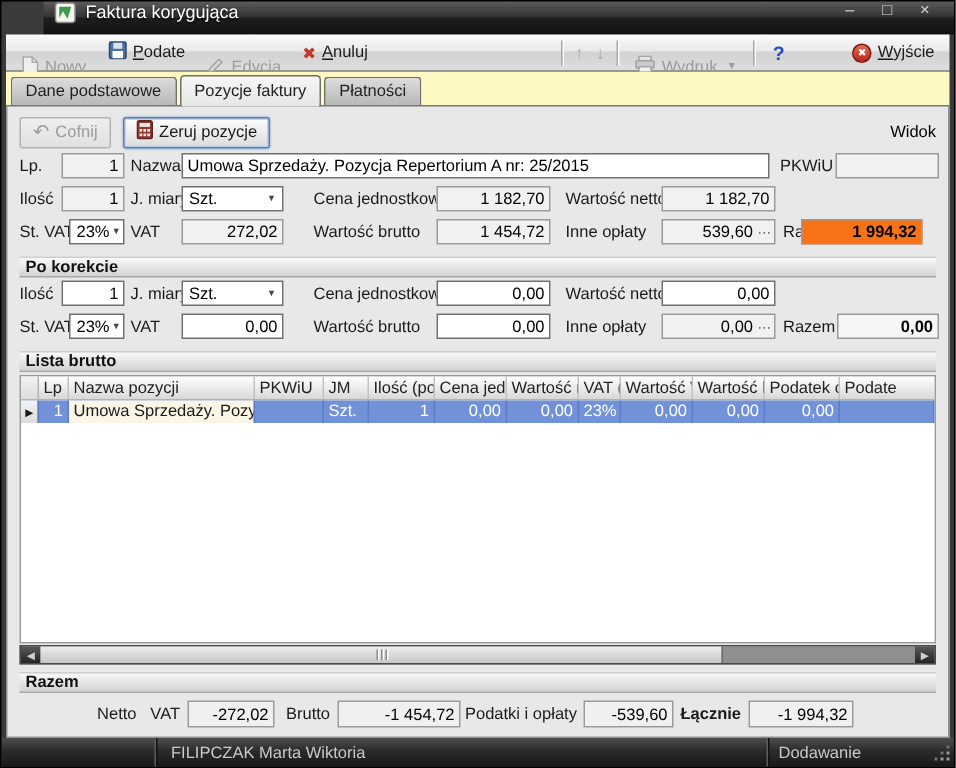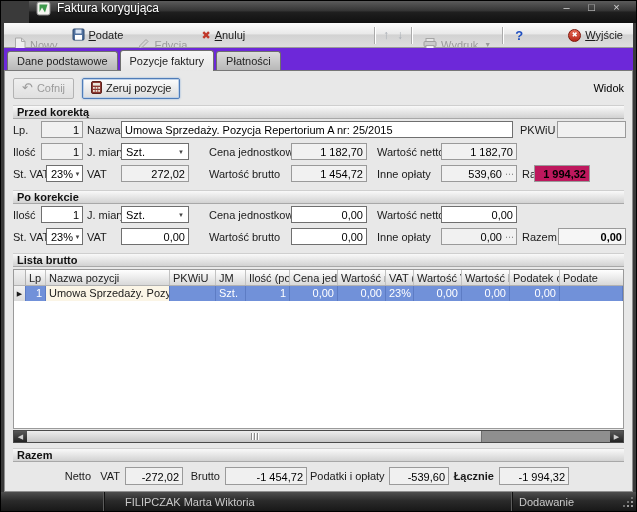--- a/index.html
+++ b/index.html
@@ -26,21 +26,21 @@
   .tbtn .glyph { font-size:11px; }
   .tsep { width:1px; height:17px; background:#aaa; box-shadow:1px 0 0 #fff; margin:0 4px; }
   .arrow-glyph { font-weight:bold; color:#a8adb4; font-size:12px; padding:0 4px; }
   .help-glyph { color:#1f4fc0; font-weight:bold; font-size:13px; padding:0 8px; }
   .exit-icon { width:13px; height:13px; border-radius:50%; background:linear-gradient(#e66a55,#b5281a);
                border:1px solid #7e150b; color:#fff; font-size:7px; display:inline-flex;
                align-items:center; justify-content:center; }
   .dd-small { font-size:7px; color:#9b9b9b; margin-left:2px; }
 
   
-  .tabstrip { height:22px; flex:0 0 22px; margin:0 3px; background:#6d28d9; display:flex;
+  .tabstrip { height:22px; flex:0 0 22px; margin:0 3px; background:#fef9c3; display:flex;
               align-items:flex-end; padding:0 0 0 3px; gap:2px; }
   .tab { height:19px; padding:3px 9px 0 9px; background:linear-gradient(#dcdcdc,#b8b8b8);
          border:1px solid #6e6e6e; border-bottom:none; border-radius:3px 3px 0 0; color:#222; }
   .tab.active { height:21px; background:linear-gradient(#f6f6f6,#e7e7e7); position:relative;
                 z-index:3; margin-bottom:-1px; padding-top:4px; }
 
   
   .content { flex:1; margin:0 3px; background:#e8e8e8; border:1px solid #8f8f8f; border-top-color:#777;
              padding:5px 8px 4px 8px; display:flex; flex-direction:column; position:relative; z-index:2; }
 
@@ -103,21 +103,21 @@
   .totrow { height:25px; flex:0 0 25px; display:flex; align-items:center; gap:3px; padding-top:2px; }
   .lbl2 { text-align:right; white-space:nowrap; color:#1a1a1a; padding-right:2px; }
   .lbl2.bold { font-weight:bold; }
   .fbox2 { height:18px; border:1px solid #9a9a9a; background:#f0f0f0; text-align:right;
            padding:3px 3px; white-space:nowrap; overflow:hidden; }
 
   
   .statusbar { height:19px; flex:0 0 19px; display:flex; align-items:center; color:#c9c9c9;
                background:linear-gradient(#4e4e4e,#2b2b2b 45%,#181818); }
   .ssep { width:1px; align-self:stretch; background:#5c5c5c; box-shadow:1px 0 0 #111; }
-  .s-user { padding-left:21px; }
+  .s-user { padding-left:10px; }
   .s-mode { width:108px; padding-left:7px; }
   .grip { width:16px; height:16px; position:relative; }
   .grip::after { content:""; position:absolute; right:3px; bottom:3px; width:2px; height:2px; background:#9a9a9a;
                  box-shadow:-4px 0 0 #9a9a9a, -8px 0 0 #6f6f6f, 0 -4px 0 #9a9a9a, -4px -4px 0 #6f6f6f, 0 -8px 0 #6f6f6f; }
 </style>
 </head>
 <body>
 
 <div class="window">
 
@@ -209,21 +209,20 @@
               <rect x="4.6" y="9" width="1.8" height="1.8" fill="#eae6da"></rect>
               <rect x="7.2" y="9" width="1.8" height="1.8" fill="#eae6da"></rect>
             </svg></span>
         <span>Zeruj pozycje</span>
       </span>
       <span class="widok">
         <span>Widok</span>
       </span>
     </div>
 
-    <div class="band">Przed korektą</div>
 
     <div class="frow">
       <span class="lbl" style="left:0">Lp.</span>
       <span class="fbox num" style="left:28px;width:42px">1</span>
       <span class="lbl" style="left:74px">Nazwa</span>
       <span class="fbox white" style="left:108px;width:392px">Umowa Sprzedaży. Pozycja Repertorium A nr: 25/2015</span>
       <span class="lbl" style="left:507px">PKWiU</span>
       <span class="fbox" style="left:544px;width:69px"></span>
     </div>
 
@@ -250,21 +249,21 @@
       <span class="lbl" style="left:74px">VAT</span>
       <span class="fbox num" style="left:108px;width:68px">272,02</span>
       <span class="lbl" style="left:196px">Wartość brutto</span>
       <span class="fbox num" style="left:278px;width:76px">1 454,72</span>
       <span class="lbl" style="left:364px">Inne opłaty</span>
       <span class="fbox withdots" style="left:428px;width:76px">
         <span>539,60</span>
         <span class="dots-btn">⋯</span>
       </span>
       <span class="lbl" style="left:509px">Razem</span>
-      <span class="fbox num bold" style="left:521px;width:56px;background:#be185d">1 994,32</span>
+      <span class="fbox num bold" style="left:521px;width:81px;background:#f97316">1 994,32</span>
     </div>
 
     <div class="band">Po korekcie</div>
 
     <div class="frow">
       <span class="lbl" style="left:0">Ilość</span>
       <span class="fbox num white" style="left:28px;width:42px">1</span>
       <span class="lbl" style="left:74px">J. miary</span>
       <span class="fsel" style="left:108px;width:68px">
         <span>Szt.</span>

